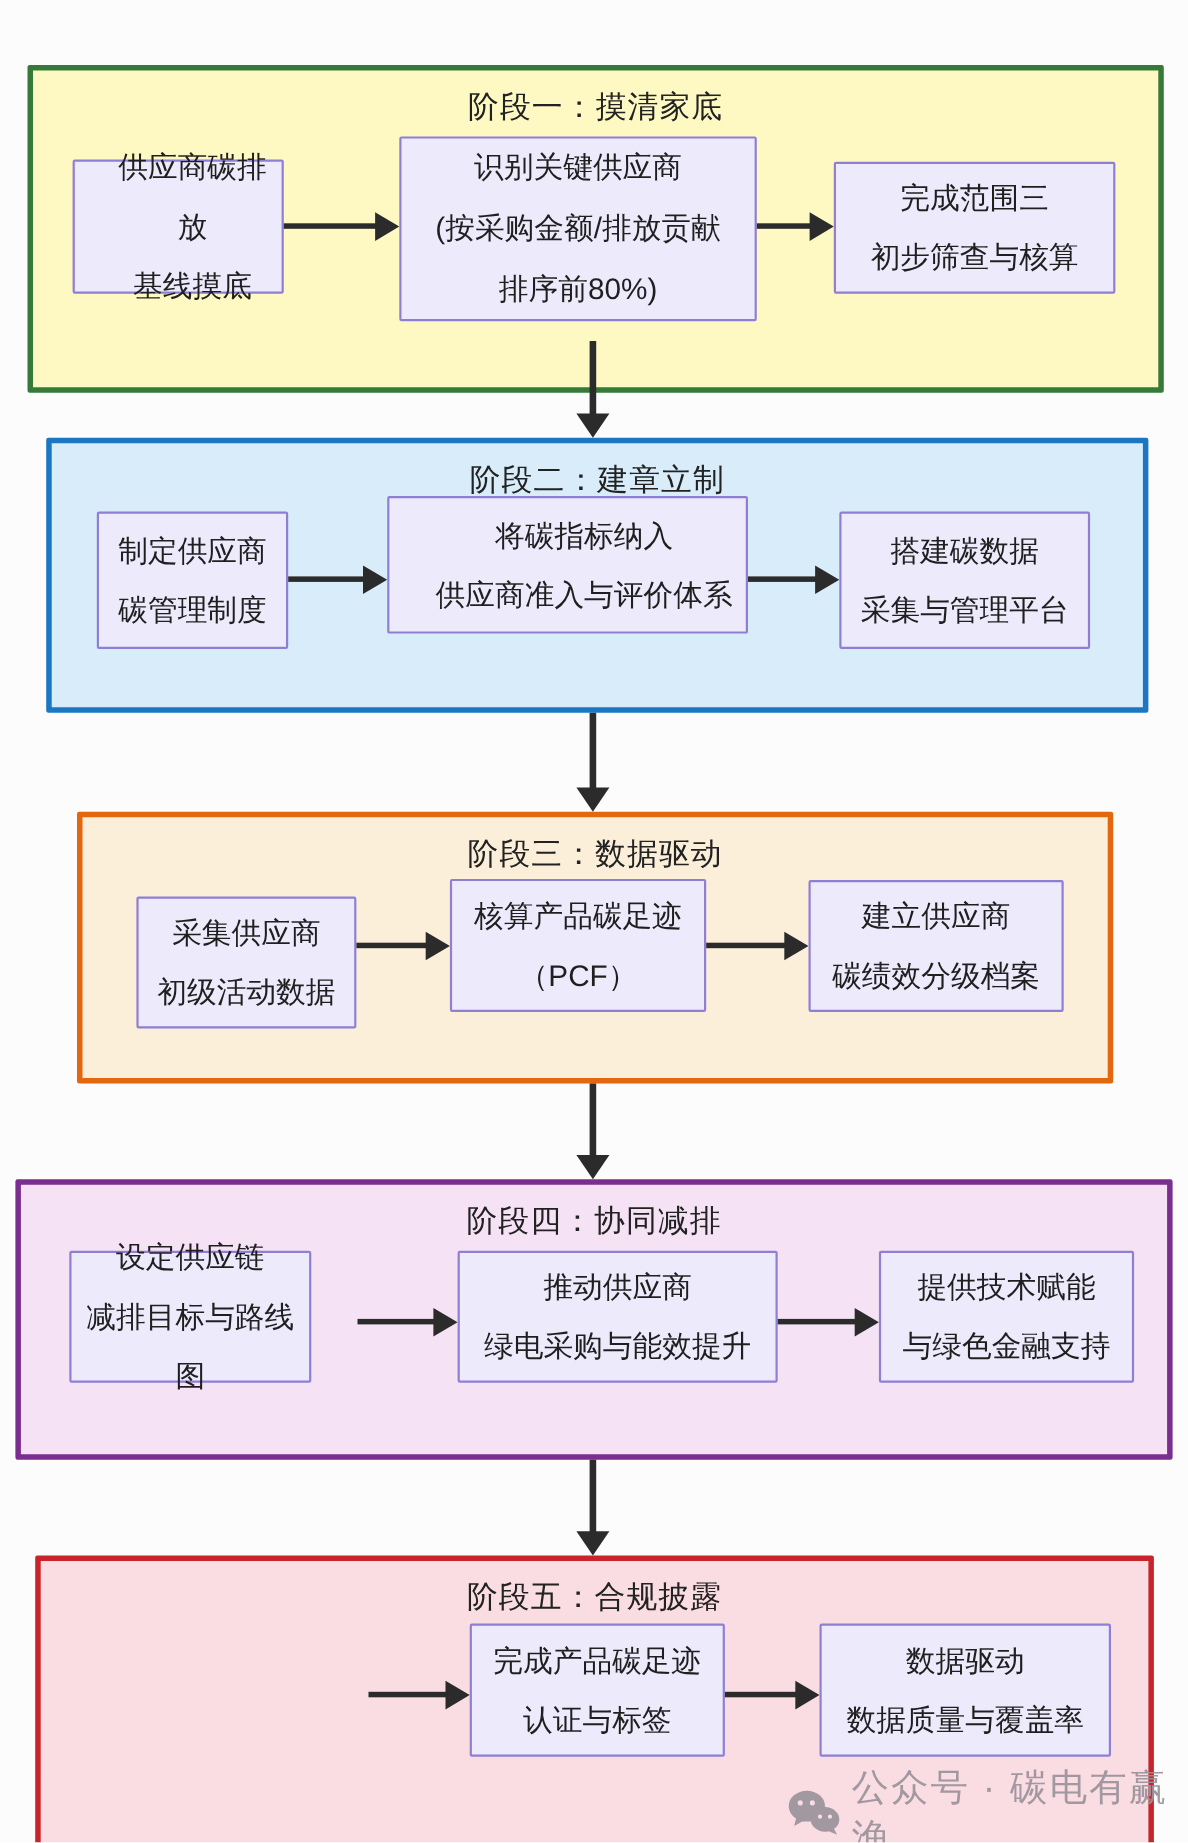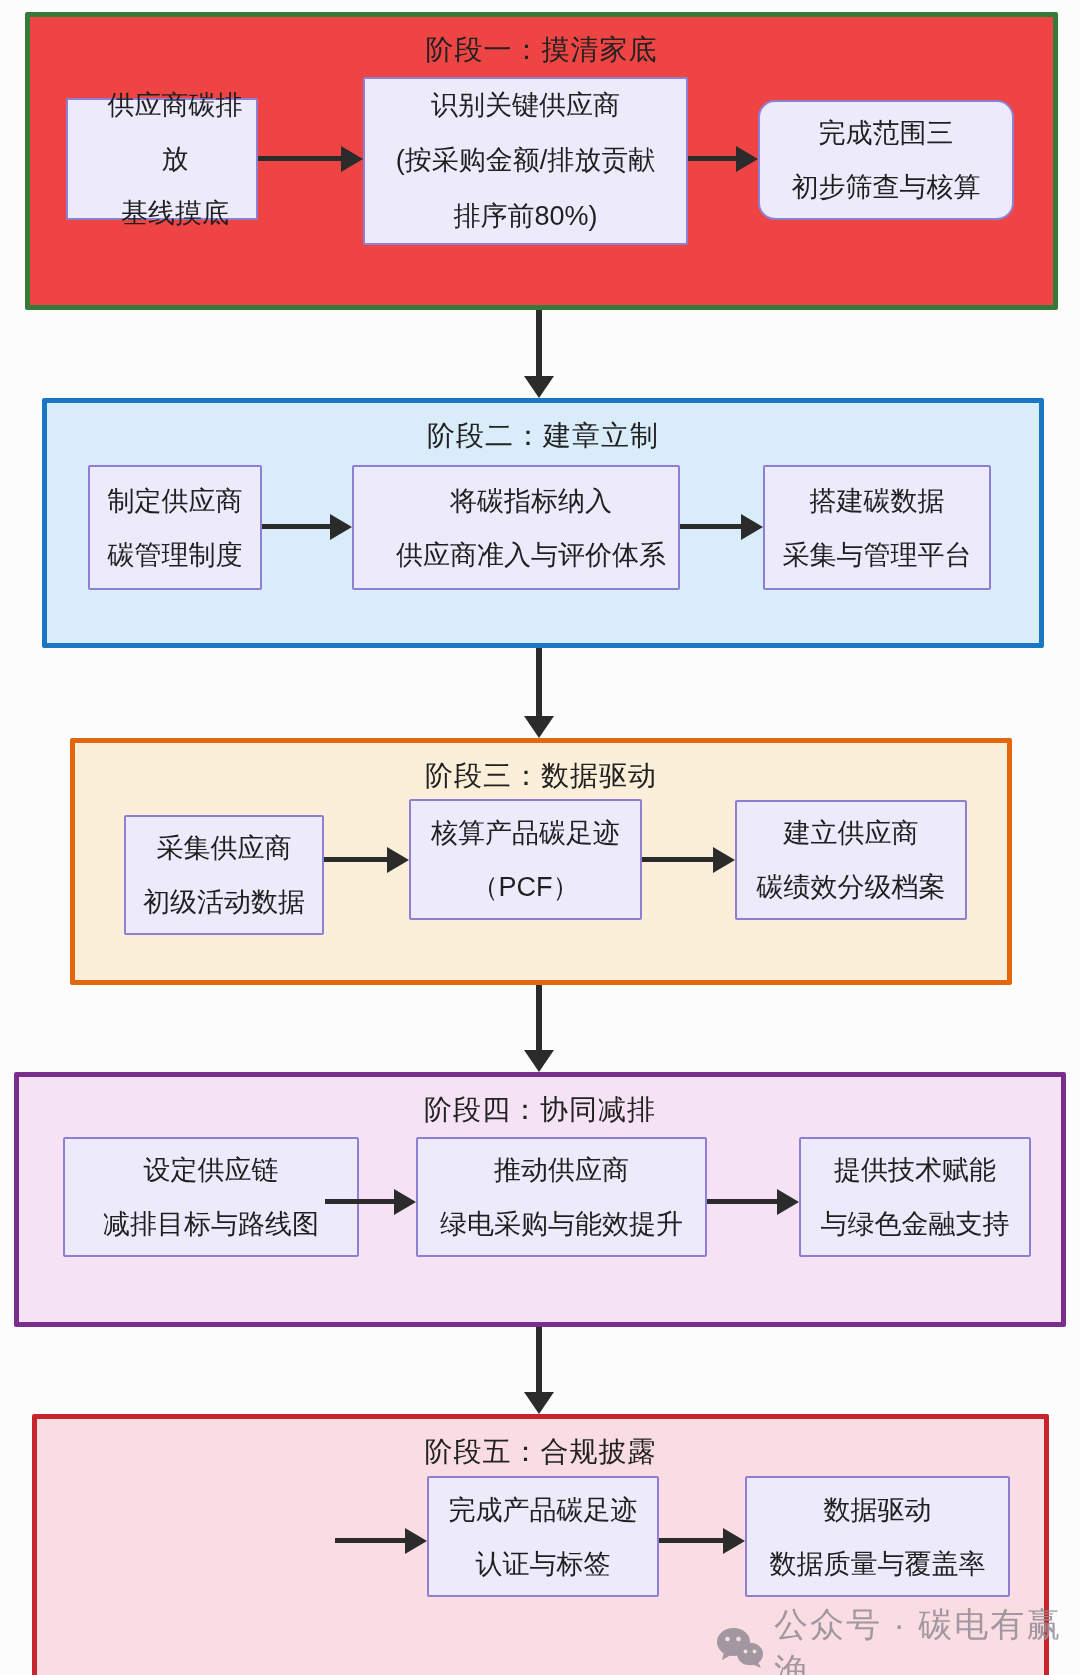--- a/index.html
+++ b/index.html
@@ -17,21 +17,21 @@
     border-radius:2px;
   }
   .stage-title{
     margin:14px 0 0 0;
     text-align:center;
     font-size:28px;
     font-weight:400;
     color:#222222;
     letter-spacing:1px;
   }
-  .stage-1{border-color:#357a38;background:#ef4444;}
+  .stage-1{border-color:#357a38;background:#fef9c3;margin-top:47px;}
   .stage-2{border-color:#1c77c3;background:#d9ecfa;}
   .stage-3{border-color:#e2670e;background:#fcefd9;}
   .stage-4{border-color:#7a2e8e;background:#f5e3f5;}
   .stage-5{border-color:#c8242b;background:#fadde3;}
   .node{
     position:absolute;
     box-sizing:border-box;
     background:#eceafb;
     border:2px solid #8f7fd4;
     border-radius:2px;
@@ -92,38 +92,38 @@
       <span class="shaft"></span>
         <span class="ahead"></span>
     </div>
     <div class="node" style="left:333px;top:60px;width:325px;height:168px;line-height:2.05;">识别关键供应商
 (按采购金额/排放贡献
 排序前80%)</div>
     <div class="harrow" style="left:658px;top:129px;width:70px;">
       <span class="shaft"></span>
         <span class="ahead"></span>
     </div>
-    <div class="node" style="left:728px;top:83px;width:256px;height:120px;border-radius:17px;">完成范围三
+    <div class="node" style="left:728px;top:83px;width:256px;height:120px;">完成范围三
 初步筛查与核算</div>
   </section>
 
   <div class="varrow" style="left:524px;top:310px;height:88px;">
     <span class="shaft"></span>
       <span class="ahead"></span>
   </div>
 
   <section class="stage stage-2" style="left:42px;top:398px;width:1002px;height:250px;">
     <h2 class="stage-title">阶段二：建章立制</h2>
     <div class="node" style="left:41px;top:62px;width:174px;height:125px;">制定供应商
 碳管理制度</div>
     <div class="harrow" style="left:215px;top:111px;width:90px;">
       <span class="shaft"></span>
         <span class="ahead"></span>
     </div>
-    <div class="node" style="left:305px;top:62px;width:328px;height:125px;padding-left:36px;">将碳指标纳入
+    <div class="node" style="left:305px;top:48px;width:328px;height:125px;padding-left:36px;">将碳指标纳入
 供应商准入与评价体系</div>
     <div class="harrow" style="left:633px;top:111px;width:83px;">
       <span class="shaft"></span>
         <span class="ahead"></span>
     </div>
     <div class="node" style="left:716px;top:62px;width:228px;height:125px;">搭建碳数据
 采集与管理平台</div>
   </section>
 
   <div class="varrow" style="left:524px;top:648px;height:90px;">
@@ -149,21 +149,21 @@
 碳绩效分级档案</div>
   </section>
 
   <div class="varrow" style="left:524px;top:985px;height:87px;">
     <span class="shaft"></span>
       <span class="ahead"></span>
   </div>
 
   <section class="stage stage-4" style="left:14px;top:1072px;width:1052px;height:255px;">
     <h2 class="stage-title">阶段四：协同减排</h2>
-    <div class="node" style="left:44px;top:60px;width:296px;height:120px;font-family:Liberation Serif, serif;">设定供应链
+    <div class="node" style="left:44px;top:60px;width:220px;height:120px;font-family:Liberation Serif, serif;">设定供应链
 减排目标与路线图</div>
     <div class="harrow" style="left:306px;top:112px;width:91px;">
       <span class="shaft"></span>
         <span class="ahead"></span>
     </div>
     <div class="node" style="left:397px;top:60px;width:291px;height:120px;">推动供应商
 绿电采购与能效提升</div>
     <div class="harrow" style="left:688px;top:112px;width:92px;">
       <span class="shaft"></span>
         <span class="ahead"></span>

